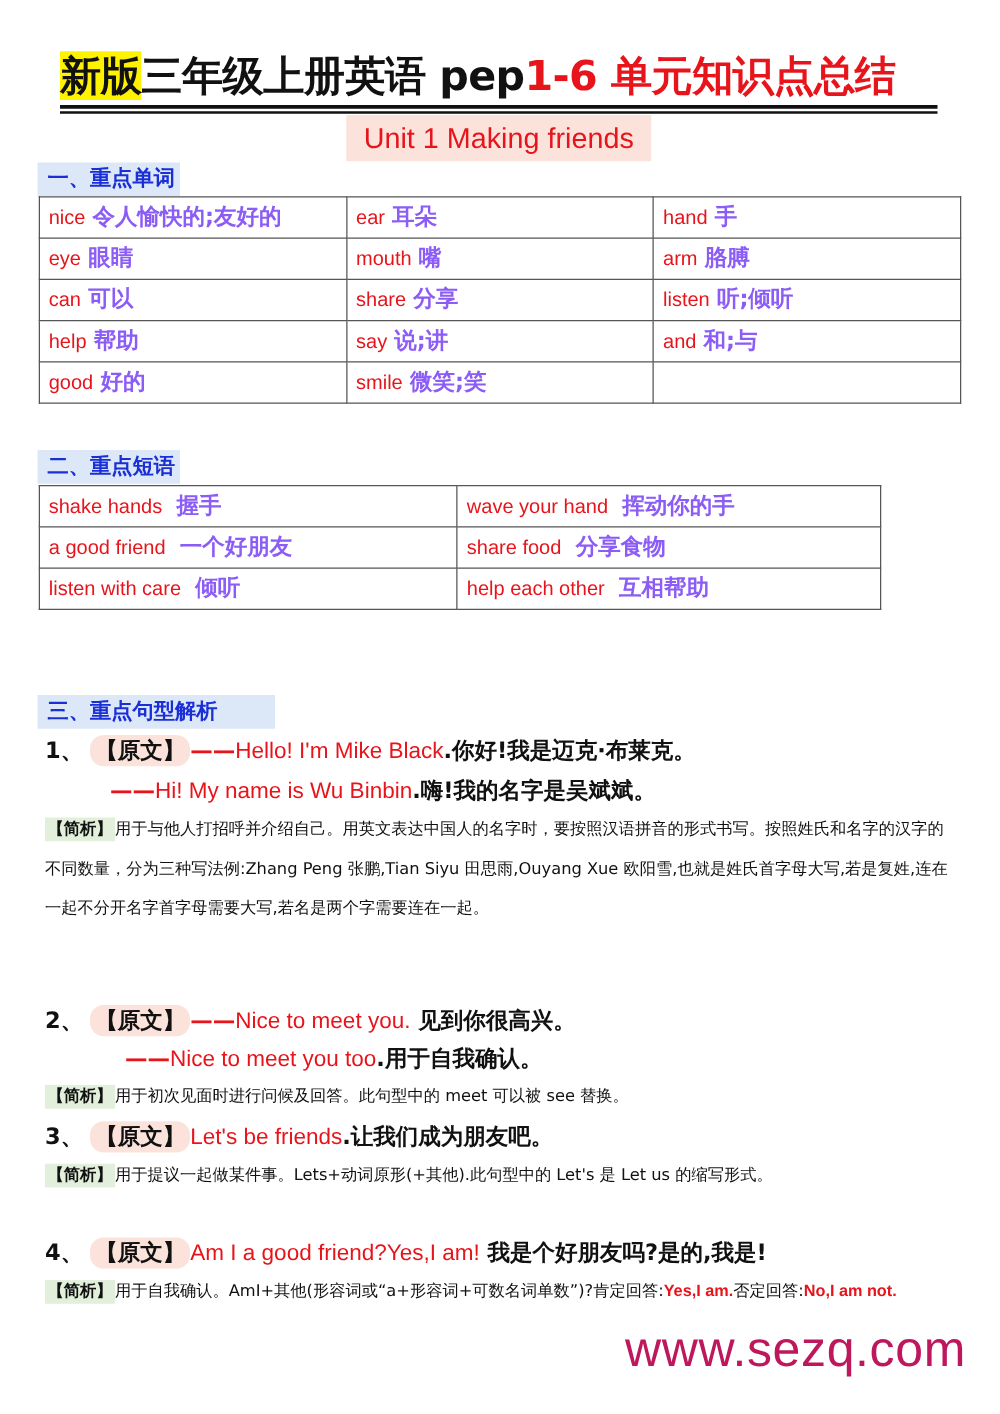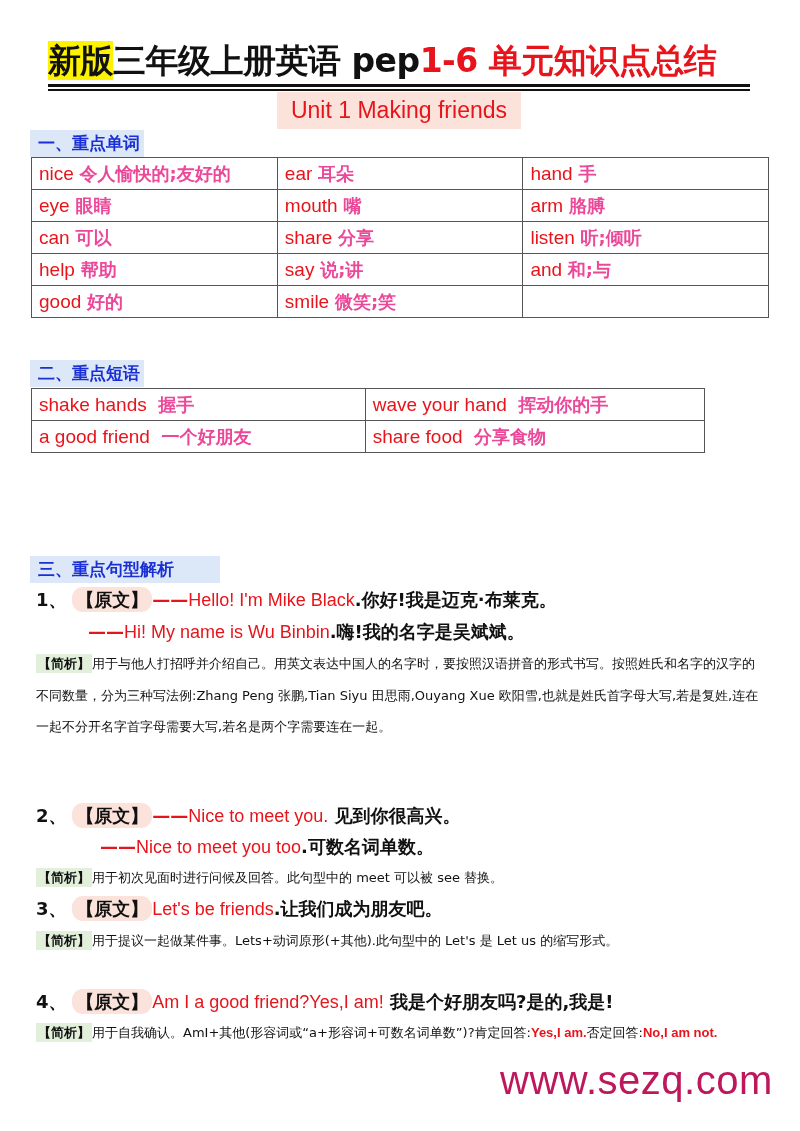--- a/index.html
+++ b/index.html
@@ -31,22 +31,22 @@
     white-space: nowrap;
   }
   table.grid {
     position: absolute; border-collapse: collapse;
     font-size: 18px;
   }
   table.grid td {
     border: 1.5px solid #555; padding: 0 0 0 7px; height: 31px; line-height: 31px;
     white-space: nowrap; vertical-align: middle;
   }
-  table.grid .en { color: #e8141b; font-family: "Liberation Sans", sans-serif; font-size: 19px; }
-  table.grid .zh { color: #ec4899; font-weight: bold; }
+  table.grid .en { color: #e8141b; font-family: "Liberation Sans", sans-serif; font-size: 16px; }
+  table.grid .zh { color: #8b5cf6; font-weight: bold; }
   .line {
     position: absolute; left: 36px; font-size: 18px; line-height: 32px; white-space: nowrap;
   }
   .num { font-weight: bold; }
   .tag-yuan { background: #fbe3dc; font-weight: bold; padding: 2px 4px; border-radius: 11px; }
   .tag-jian { background: #e2f0db; font-weight: bold; padding: 2px 2px; }
   .bold { font-weight: bold; }
   .en-s { font-family: "Liberation Sans", sans-serif; }
   .para { position: absolute; left: 36px; width: 730px; font-size: 13px; line-height: 31.5px; }
   .watermark {
@@ -107,20 +107,24 @@
     </colgroup>
   <tbody id="phrases-body">
       <tr>
         <td><span class="en">shake hands</span><span style="white-space: pre;">  </span><span class="zh">握手</span></td>
         <td><span class="en">wave your hand</span><span style="white-space: pre;">  </span><span class="zh">挥动你的手</span></td>
       </tr>
       <tr>
         <td><span class="en">a good friend</span><span style="white-space: pre;">  </span><span class="zh">一个好朋友</span></td>
         <td><span class="en">share food</span><span style="white-space: pre;">  </span><span class="zh">分享食物</span></td>
       </tr>
+      <tr>
+        <td><span class="en">listen with care</span><span style="white-space: pre;">  </span><span class="zh">倾听</span></td>
+        <td><span class="en">help each other</span><span style="white-space: pre;">  </span><span class="zh">互相帮助</span></td>
+      </tr>
     </tbody>
 </table>
 
 <div class="sec-head" style="left:30px; top:556px; width:178px;">三、重点句型解析</div>
 
 <div class="line" style="top:584px;">
   <span class="num">1、</span>
   <span class="tag-yuan">【原文】</span><span class="red bold">——</span><span class="red en-s">Hello! I'm Mike Black</span><span class="bold">.你好!我是迈克·布莱克。</span>
 </div>
 <div class="line" style="top:616px; left:88px;">
@@ -128,21 +132,21 @@
 </div>
 <div class="para" style="top:648px;">
   <span class="tag-jian">【简析】</span><span>用于与他人打招呼并介绍自己。用英文表达中国人的名字时，要按照汉语拼音的形式书写。按照姓氏和名字的汉字的不同数量，分为三种写法例:Zhang Peng 张鹏,Tian Siyu 田思雨,Ouyang Xue 欧阳雪,也就是姓氏首字母大写,若是复姓,连在一起不分开名字首字母需要大写,若名是两个字需要连在一起。</span>
 </div>
 
 <div class="line" style="top:800px;">
   <span class="num">2、</span>
   <span class="tag-yuan">【原文】</span><span class="red bold">——</span><span class="red en-s">Nice to meet you.</span><span class="bold"> 见到你很高兴。</span>
 </div>
 <div class="line" style="top:831px; left:100px;">
-  <span class="red bold">——</span><span class="red en-s">Nice to meet you too</span><span class="bold">.可数名词单数。</span>
+  <span class="red bold">——</span><span class="red en-s">Nice to meet you too</span><span class="bold">.用于自我确认。</span>
 </div>
 <div class="para" style="top:862px;">
   <span class="tag-jian">【简析】</span><span>用于初次见面时进行问候及回答。此句型中的 meet 可以被 see 替换。</span>
 </div>
 
 <div class="line" style="top:893px;">
   <span class="num">3、</span>
   <span class="tag-yuan">【原文】</span><span class="red en-s">Let's be friends</span><span class="bold">.让我们成为朋友吧。</span>
 </div>
 <div class="para" style="top:925px;">

